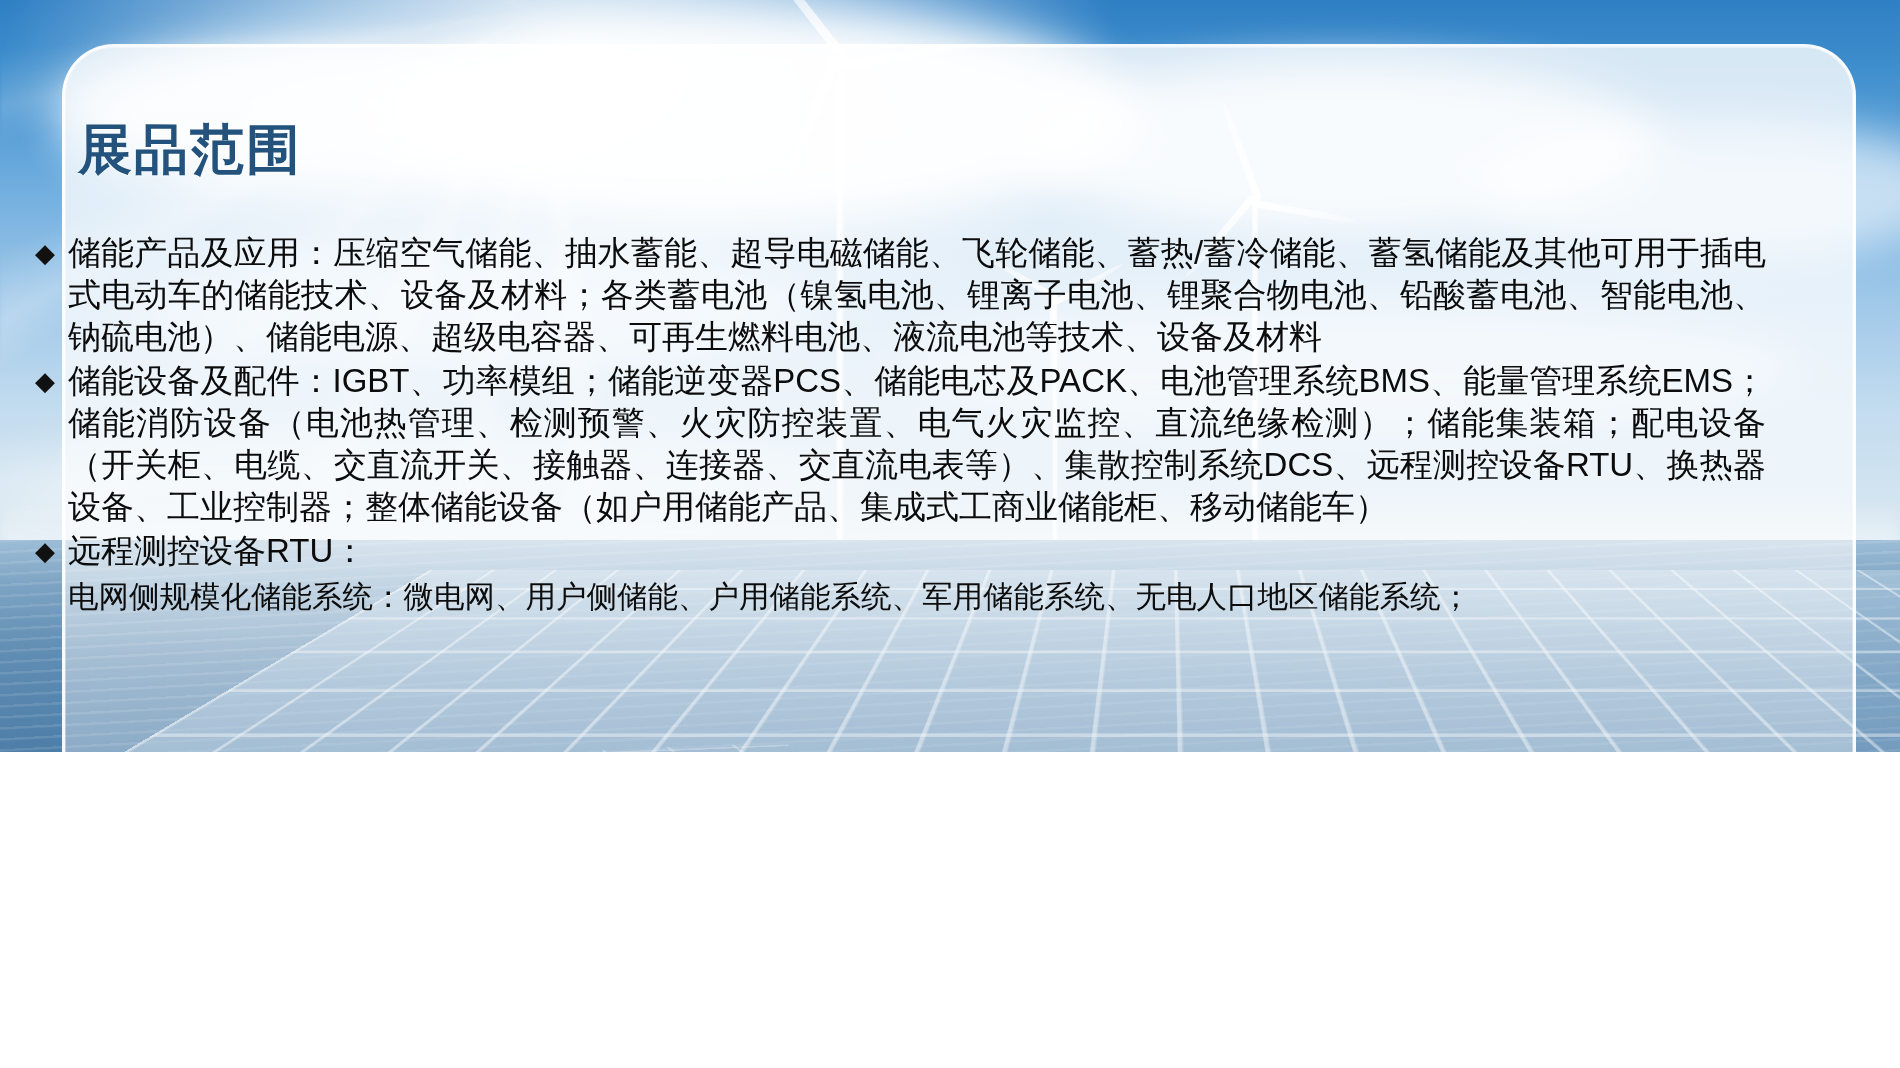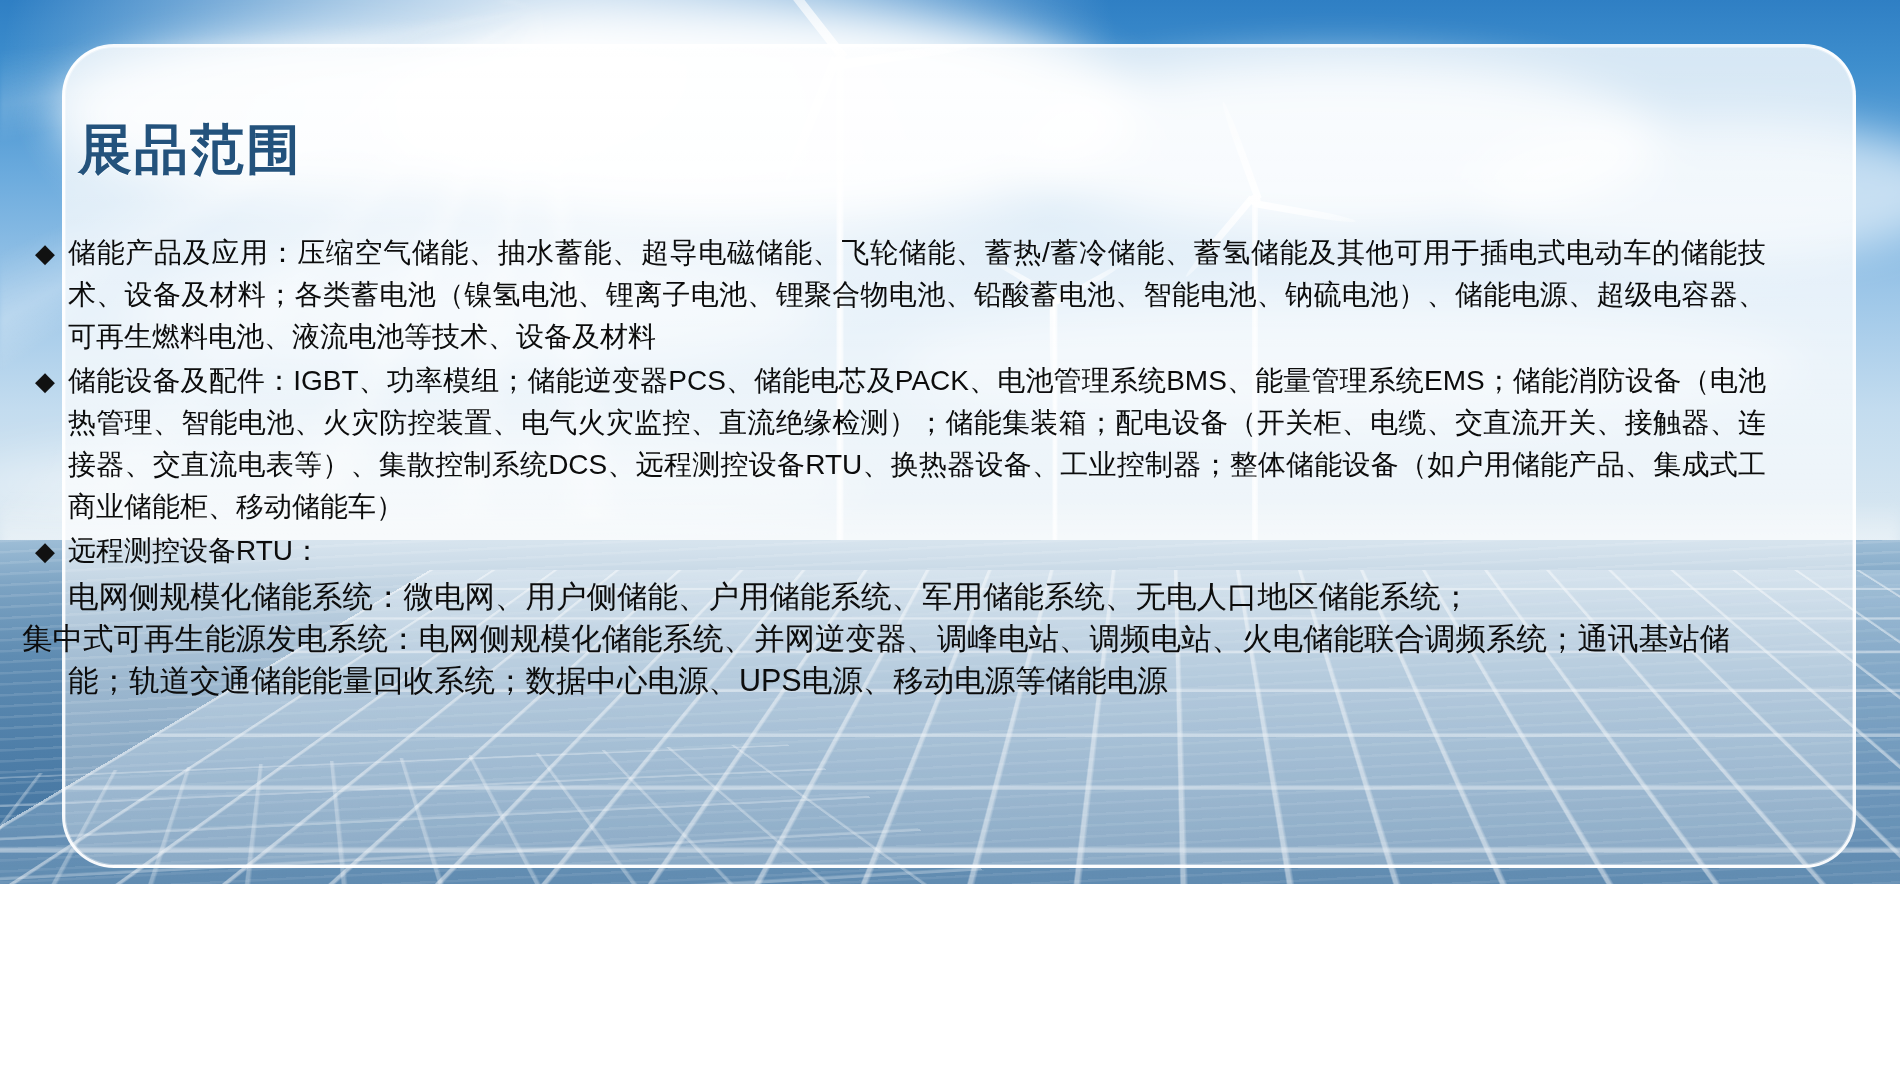--- a/index.html
+++ b/index.html
@@ -1,21 +1,21 @@
 <!DOCTYPE html>
 <html><head>
 <meta charset="utf-8">
 <style>
   html,body{margin:0;padding:0;}
   body{
     width:1900px;height:1068px;overflow:hidden;
     font-family:"Liberation Sans","DejaVu Sans",sans-serif;
   }
   #slide{
-    position:relative;width:1900px;height:884px;overflow:hidden;
+    position:relative;width:1900px;height:752px;overflow:hidden;
     background:#a3a3a3;
   }
   
   .bg{position:absolute;inset:0;}
   .sky{
     position:absolute;left:0;top:0;width:1900px;height:660px;
     background:
       radial-gradient(ellipse 900px 520px at 560px 60px, rgba(255,255,255,0.96) 0%, rgba(255,255,255,0.55) 28%, rgba(255,255,255,0.0) 62%),
       linear-gradient(180deg,#2f7fc4 0%,#3e8ecd 10%,#6aaadd 26%,#9cc6e8 44%,#c3dcef 62%,#d8e7f1 80%,#cfe0ec 100%);
   }
@@ -111,21 +111,21 @@
   #body{
     position:absolute;left:22px;top:232px;width:1744px;
     color:#0c0c0c;
   }
   .bullet-row{display:flex;align-items:flex-start;margin-bottom:2px;}
   .diamond{
     flex:0 0 auto;width:46px;text-align:center;
     font-size:26px;line-height:43px;color:#111;
   }
   .btext{
-    flex:1 1 auto;font-size:28px;line-height:42px;
+    flex:1 1 auto;font-size:33px;line-height:42px;
     letter-spacing:0px;text-align:justify;
     font-family:"Liberation Sans","DejaVu Sans",sans-serif;
   }
   .sub-indent{padding-left:46px;}
   .noindent{padding-left:0;}
   .plain-row{display:block;font-size:30.5px;line-height:42px;}
 </style>
 </head>
 <body>
 
@@ -183,25 +183,24 @@
 
   <div id="body">
 
     <div class="bullet-row">
       <div class="diamond">◆</div>
       <div class="btext">储能产品及应用：压缩空气储能、抽水蓄能、超导电磁储能、飞轮储能、蓄热/蓄冷储能、蓄氢储能及其他可用于插电式电动车的储能技术、设备及材料；各类蓄电池（镍氢电池、锂离子电池、锂聚合物电池、铅酸蓄电池、智能电池、钠硫电池）、储能电源、超级电容器、可再生燃料电池、液流电池等技术、设备及材料</div>
     </div>
 
     <div class="bullet-row">
       <div class="diamond">◆</div>
-      <div class="btext">储能设备及配件：IGBT、功率模组；储能逆变器PCS、储能电芯及PACK、电池管理系统BMS、能量管理系统EMS；储能消防设备（电池热管理、智能电池、火灾防控装置、电气火灾监控、直流绝缘检测）；储能集装箱；配电设备（开关柜、电缆、交直流开关、接触器、连接器、交直流电表等）、集散控制系统DCS、远程测控设备RTU、换热器设备、工业控制器；整体储能设备（如户用储能产品、集成式工商业储能柜、移动储能车）</div>
+      <div class="btext">储能设备及配件：IGBT、功率模组；储能逆变器PCS、储能电芯及PACK、电池管理系统BMS、能量管理系统EMS；储能消防设备（电池热管理、检测预警、火灾防控装置、电气火灾监控、直流绝缘检测）；储能集装箱；配电设备（开关柜、电缆、交直流开关、接触器、连接器、交直流电表等）、集散控制系统DCS、远程测控设备RTU、换热器设备、工业控制器；整体储能设备（如户用储能产品、集成式工商业储能柜、移动储能车）</div>
     </div>
 
     <div class="bullet-row">
       <div class="diamond">◆</div>
       <div class="btext">远程测控设备RTU：</div>
     </div>
 
     <div class="plain-row sub-indent">电网侧规模化储能系统：微电网、用户侧储能、户用储能系统、军用储能系统、无电人口地区储能系统；</div>
-    <div class="plain-row noindent" style="padding-left:46px;text-indent:-46px;">集中式可再生能源发电系统：电网侧规模化储能系统、并网逆变器、调峰电站、调频电站、火电储能联合调频系统；通讯基站储能；轨道交通储能能量回收系统；数据中心电源、UPS电源、移动电源等储能电源</div>
 
   </div>
 </div>
 
 </body></html>

